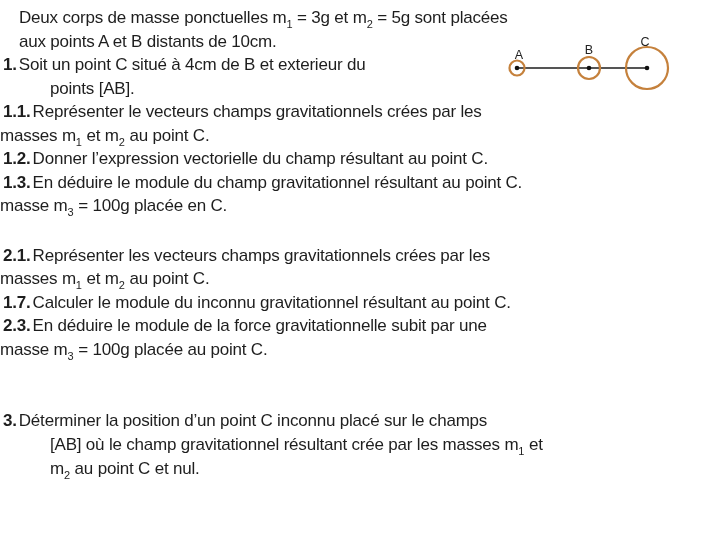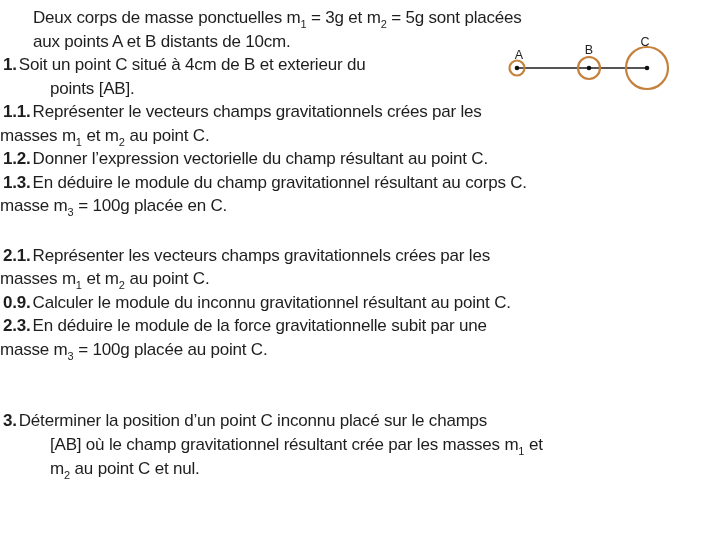--- a/index.html
+++ b/index.html
@@ -8,21 +8,21 @@
     font-family:"Liberation Sans", sans-serif;
     color:#1e1e1e;
   }
   .page{position:relative;width:714px;height:544px;background:#ffffff;}
   .doc{position:absolute;top:6px;left:0;width:714px;}
   .line{
     height:23.5px;line-height:23.5px;font-size:17px;letter-spacing:-0.2px;
     white-space:nowrap;overflow:visible;
   }
   .sec3 .line{height:24px;line-height:24px;}
-  .inP{padding-left:33px;}
+  .inP{padding-left:19px;}
   .item{padding-left:3px;}
   .in1{padding-left:50px;}
   .in2{}
   .num{font-weight:700;margin-right:2px;}
   .sub{font-size:11px;vertical-align:-5px;letter-spacing:0;}
   .gap1{height:26px;}
   .gap2{height:24px;}
   .diagram{position:absolute;left:495px;top:30px;}
   .diagram text{font-size:12.5px;fill:#222222;}
 </style>
@@ -38,31 +38,31 @@
     <div class="line inP"><span>aux points A et B distants de 10cm.</span></div>
 
     <div class="line item"><span class="num">1.</span><span>Soit un point C situé à 4cm de B et exterieur du</span></div>
     <div class="line in1"><span>points [AB].</span></div>
 
     <div class="line item"><span class="num">1.1.</span><span>Représenter le vecteurs champs gravitationnels crées par les</span></div>
     <div class="line in2"><span>masses m</span><span class="sub">1</span><span> et m</span><span class="sub">2</span><span> au point C.</span></div>
 
     <div class="line item"><span class="num">1.2.</span><span>Donner l’expression vectorielle du champ résultant au point C.</span></div>
 
-    <div class="line item"><span class="num">1.3.</span><span>En déduire le module du champ gravitationnel résultant au corps C.</span></div>
+    <div class="line item"><span class="num">1.3.</span><span>En déduire le module du champ gravitationnel résultant au point C.</span></div>
 
     <div class="line in2"><span>masse m</span><span class="sub">3</span><span> = 100g placée en C.</span></div>
 
     <div class="gap1"></div>
 
 
     <div class="line item"><span class="num">2.1.</span><span>Représenter les vecteurs champs gravitationnels crées par les</span></div>
     <div class="line in2"><span>masses m</span><span class="sub">1</span><span> et m</span><span class="sub">2</span><span> au point C.</span></div>
 
-    <div class="line item"><span class="num">0.9.</span><span>Calculer le module du inconnu gravitationnel résultant au point C.</span></div>
+    <div class="line item"><span class="num">1.7.</span><span>Calculer le module du inconnu gravitationnel résultant au point C.</span></div>
 
     <div class="line item"><span class="num">2.3.</span><span>En déduire le module de la force gravitationnelle subit par une</span></div>
     <div class="line in2"><span>masse m</span><span class="sub">3</span><span> = 100g placée au point C.</span></div>
 
     <div class="line"></div>
     <div class="gap2"></div>
 
     <div class="sec3">
       <div class="line item"><span class="num">3.</span><span>Déterminer la position d’un point C inconnu placé sur le champs</span></div>
       <div class="line in1"><span>[AB] où le champ gravitationnel résultant crée par les masses m</span><span class="sub">1</span><span> et</span></div>

